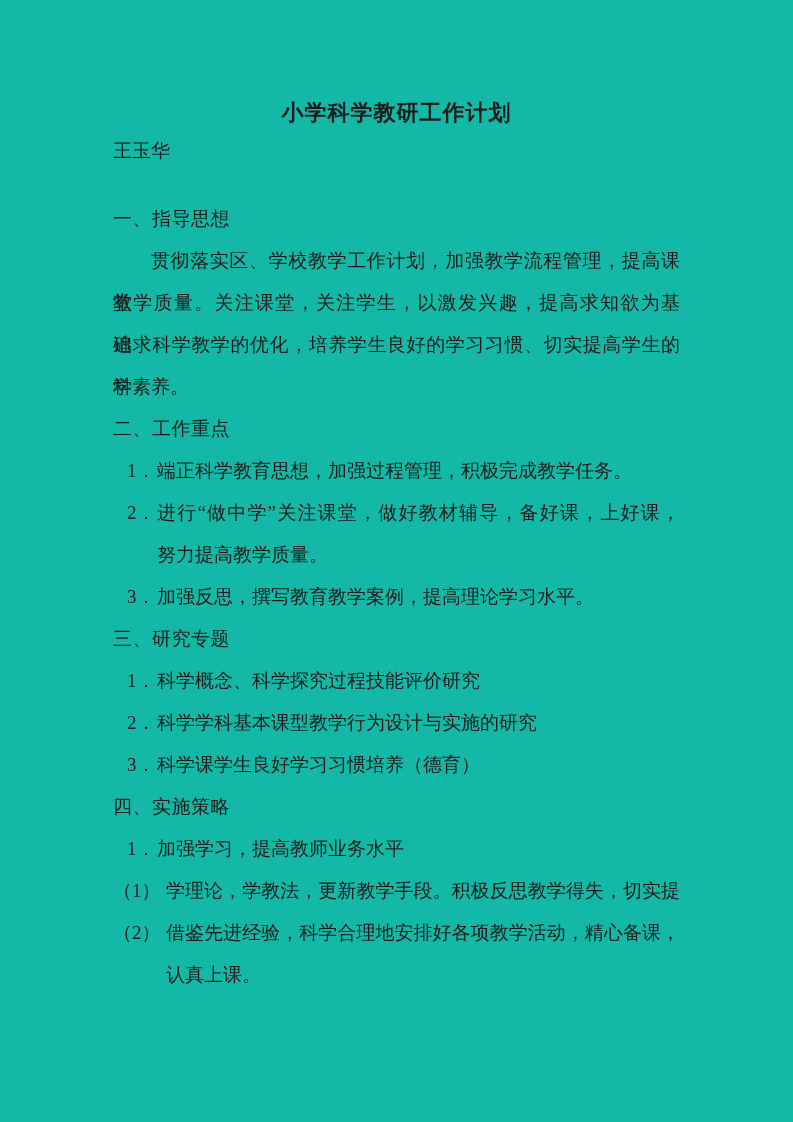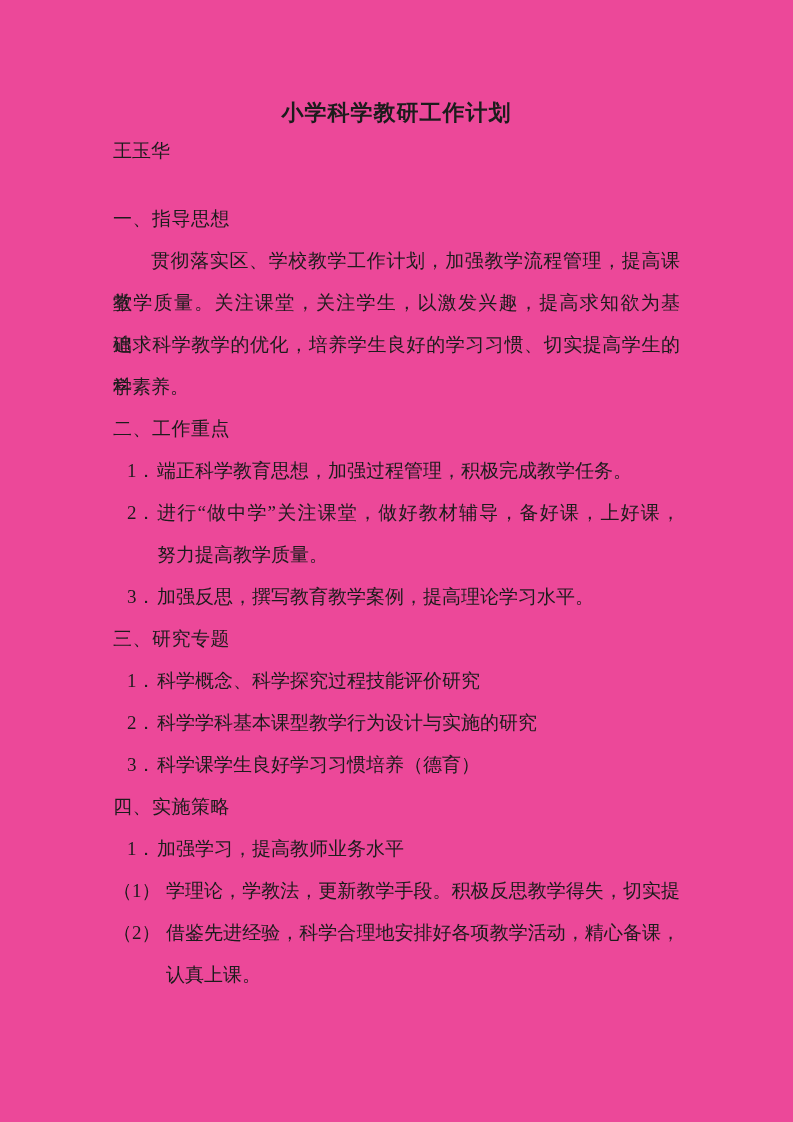--- a/index.html
+++ b/index.html
@@ -5,21 +5,21 @@
   html, body {
     margin: 0;
     padding: 0;
     background: #ffffff;
   }
   .page {
     position: relative;
     width: 793px;
     height: 1122px;
     margin: 0 auto;
-    background: #ec4899;
+    background: #14b8a6;
     color: #1c1c1c;
     font-family: "Liberation Serif", "DejaVu Serif", serif;
     box-sizing: border-box;
     padding: 96px 113px 8px 113px;
     overflow: hidden;
   }
   .doc-title {
     font-size: 22px;
     line-height: 34px;
     font-weight: bold;

